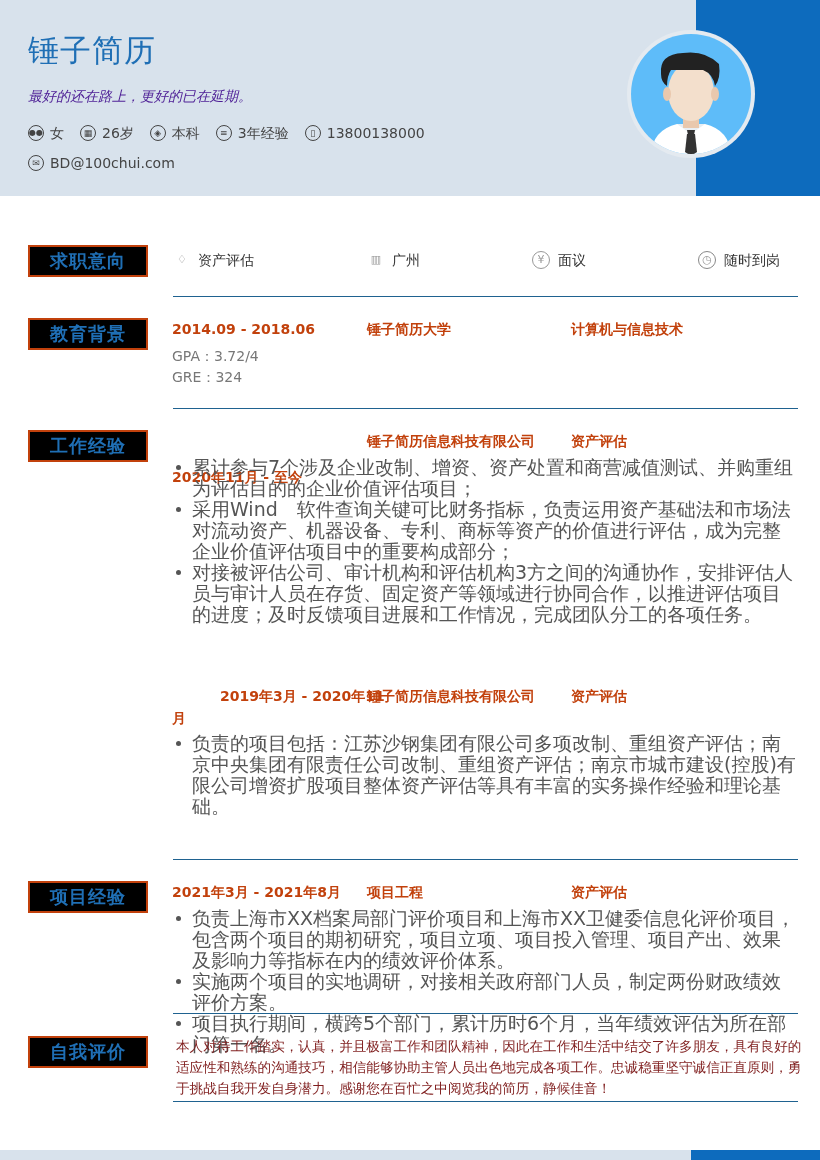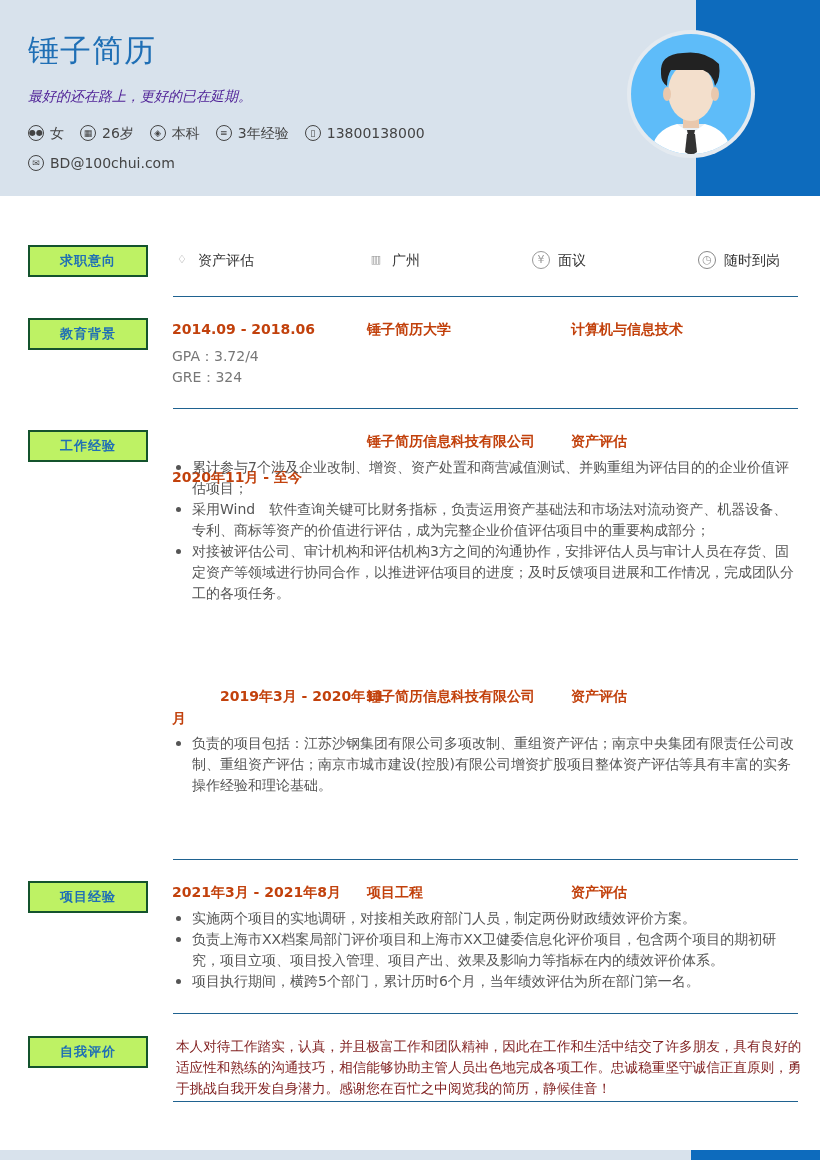--- a/index.html
+++ b/index.html
@@ -41,22 +41,22 @@
     position: absolute; left: 627px; top: 30px; width: 128px; height: 128px;
     border-radius: 50%; background: #e4eaf0;
   }
   .avatar {
     position: absolute; left: 4px; top: 4px; width: 120px; height: 120px;
     border-radius: 50%; background: #5ebcf9; overflow: hidden;
   }
 
   .section-label {
     position: absolute; left: 28px; width: 116px; height: 28px;
-    border: 2px solid #14532d; background: #bef264;
-    color: #1f6fb5; font-weight: bold; font-size: 13px; letter-spacing: 1px;
+    border: 2px solid #c2410c; background: #000000;
+    color: #1f6fb5; font-weight: bold; font-size: 18px; letter-spacing: 1px;
     display: flex; align-items: center; justify-content: center;
   }
   .divider {
     position: absolute; left: 173px; width: 625px; height: 0;
     border-top: 1.5px solid #1f6290;
   }
   .intent-item {
     position: absolute; top: 250px; display: flex; align-items: center;
     font-size: 14px; color: #333; line-height: 20px;
   }
@@ -65,21 +65,21 @@
     display: inline-flex; align-items: center; justify-content: center; font-size: 11px;
   }
   .row-head {
     position: absolute; font-size: 14px; font-weight: bold; color: #c2410c; line-height: 20px;
   }
   .sub-text {
     position: absolute; left: 172px; font-size: 14px; color: #777; line-height: 20px;
   }
   .bullets {
     position: absolute; left: 172px; width: 626px; margin: 0; padding: 0; list-style: none;
-    font-size: 14px; color: #555; line-height: 21px;
+    font-size: 19px; color: #555; line-height: 21px;
   }
   .bullets li { position: relative; padding-left: 20px; }
   .bullets li::before {
     content: ""; position: absolute; left: 4px; top: 8px; width: 5px; height: 5px;
     border-radius: 50%; background: #555;
   }
   .para {
     position: absolute; left: 176px; top: 1036px; width: 626px;
     font-size: 13.6px; color: #7f1d1d; line-height: 21px;
   }
@@ -188,22 +188,22 @@
 <ul class="bullets" style="top:733px;">
   <li>负责的项目包括：江苏沙钢集团有限公司多项改制、重组资产评估；南京中央集团有限责任公司改制、重组资产评估；南京市城市建设(控股)有限公司增资扩股项目整体资产评估等具有丰富的实务操作经验和理论基础。</li>
 </ul>
 <div class="divider" style="top:859px;"></div>
 
 <div class="section-label" style="top:881px;">项目经验</div>
 <div class="row-head" style="left:172px; top:882px;">2021年3月 - 2021年8月</div>
 <div class="row-head" style="left:367px; top:882px;">项目工程</div>
 <div class="row-head" style="left:571px; top:882px;">资产评估</div>
 <ul class="bullets" style="top:908px;">
+  <li>负责上海市XX档案局部门评价项目和上海市XX卫健委信息化评价项目，包含两个项目的期初研究，项目立项、项目投入管理、项目产出、效果及影响力等指标在内的绩效评价体系。</li>
   <li>实施两个项目的实地调研，对接相关政府部门人员，制定两份财政绩效评价方案。</li>
-  <li>负责上海市XX档案局部门评价项目和上海市XX卫健委信息化评价项目，包含两个项目的期初研究，项目立项、项目投入管理、项目产出、效果及影响力等指标在内的绩效评价体系。</li>
   <li>项目执行期间，横跨5个部门，累计历时6个月，当年绩效评估为所在部门第一名。</li>
 </ul>
 <div class="divider" style="top:1013px;"></div>
 
 <div class="section-label" style="top:1036px;">自我评价</div>
 <div class="para">本人对待工作踏实，认真，并且极富工作和团队精神，因此在工作和生活中结交了许多朋友，具有良好的适应性和熟练的沟通技巧，相信能够协助主管人员出色地完成各项工作。忠诚稳重坚守诚信正直原则，勇于挑战自我开发自身潜力。感谢您在百忙之中阅览我的简历，静候佳音！</div>
 <div class="divider" style="top:1101px;"></div>
 
 <div class="footer"></div>
 <div class="footer-accent"></div>

